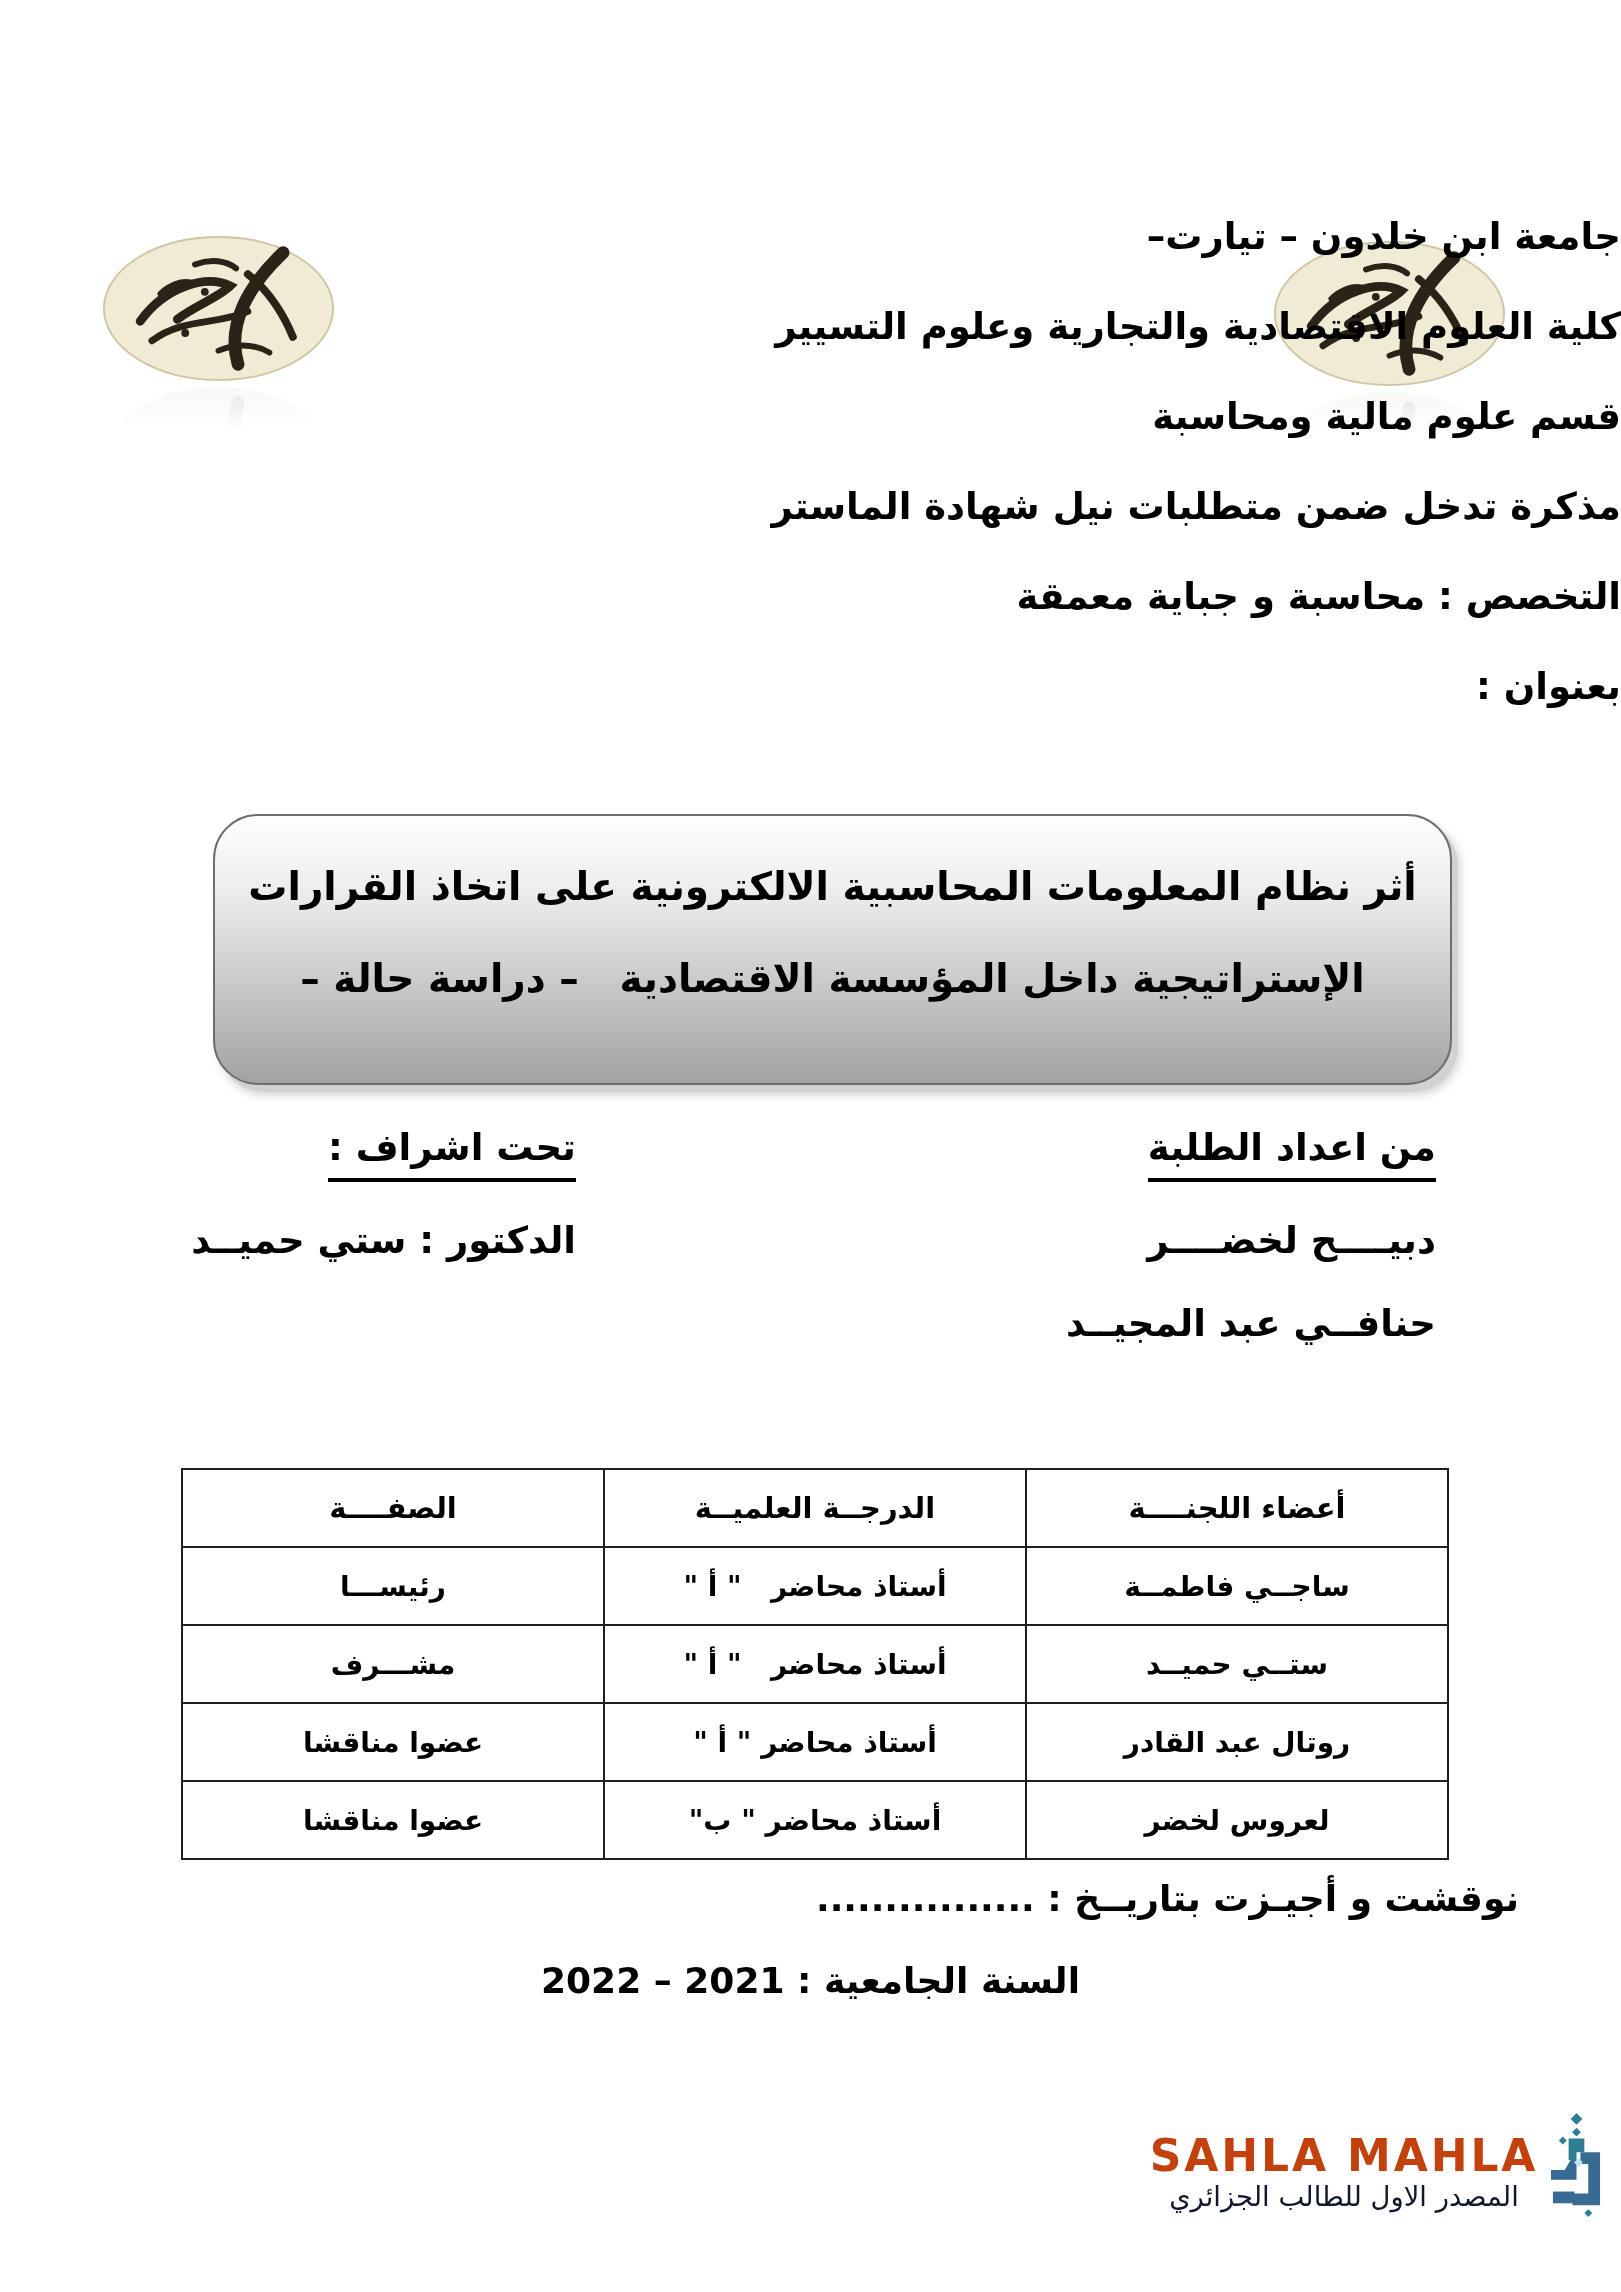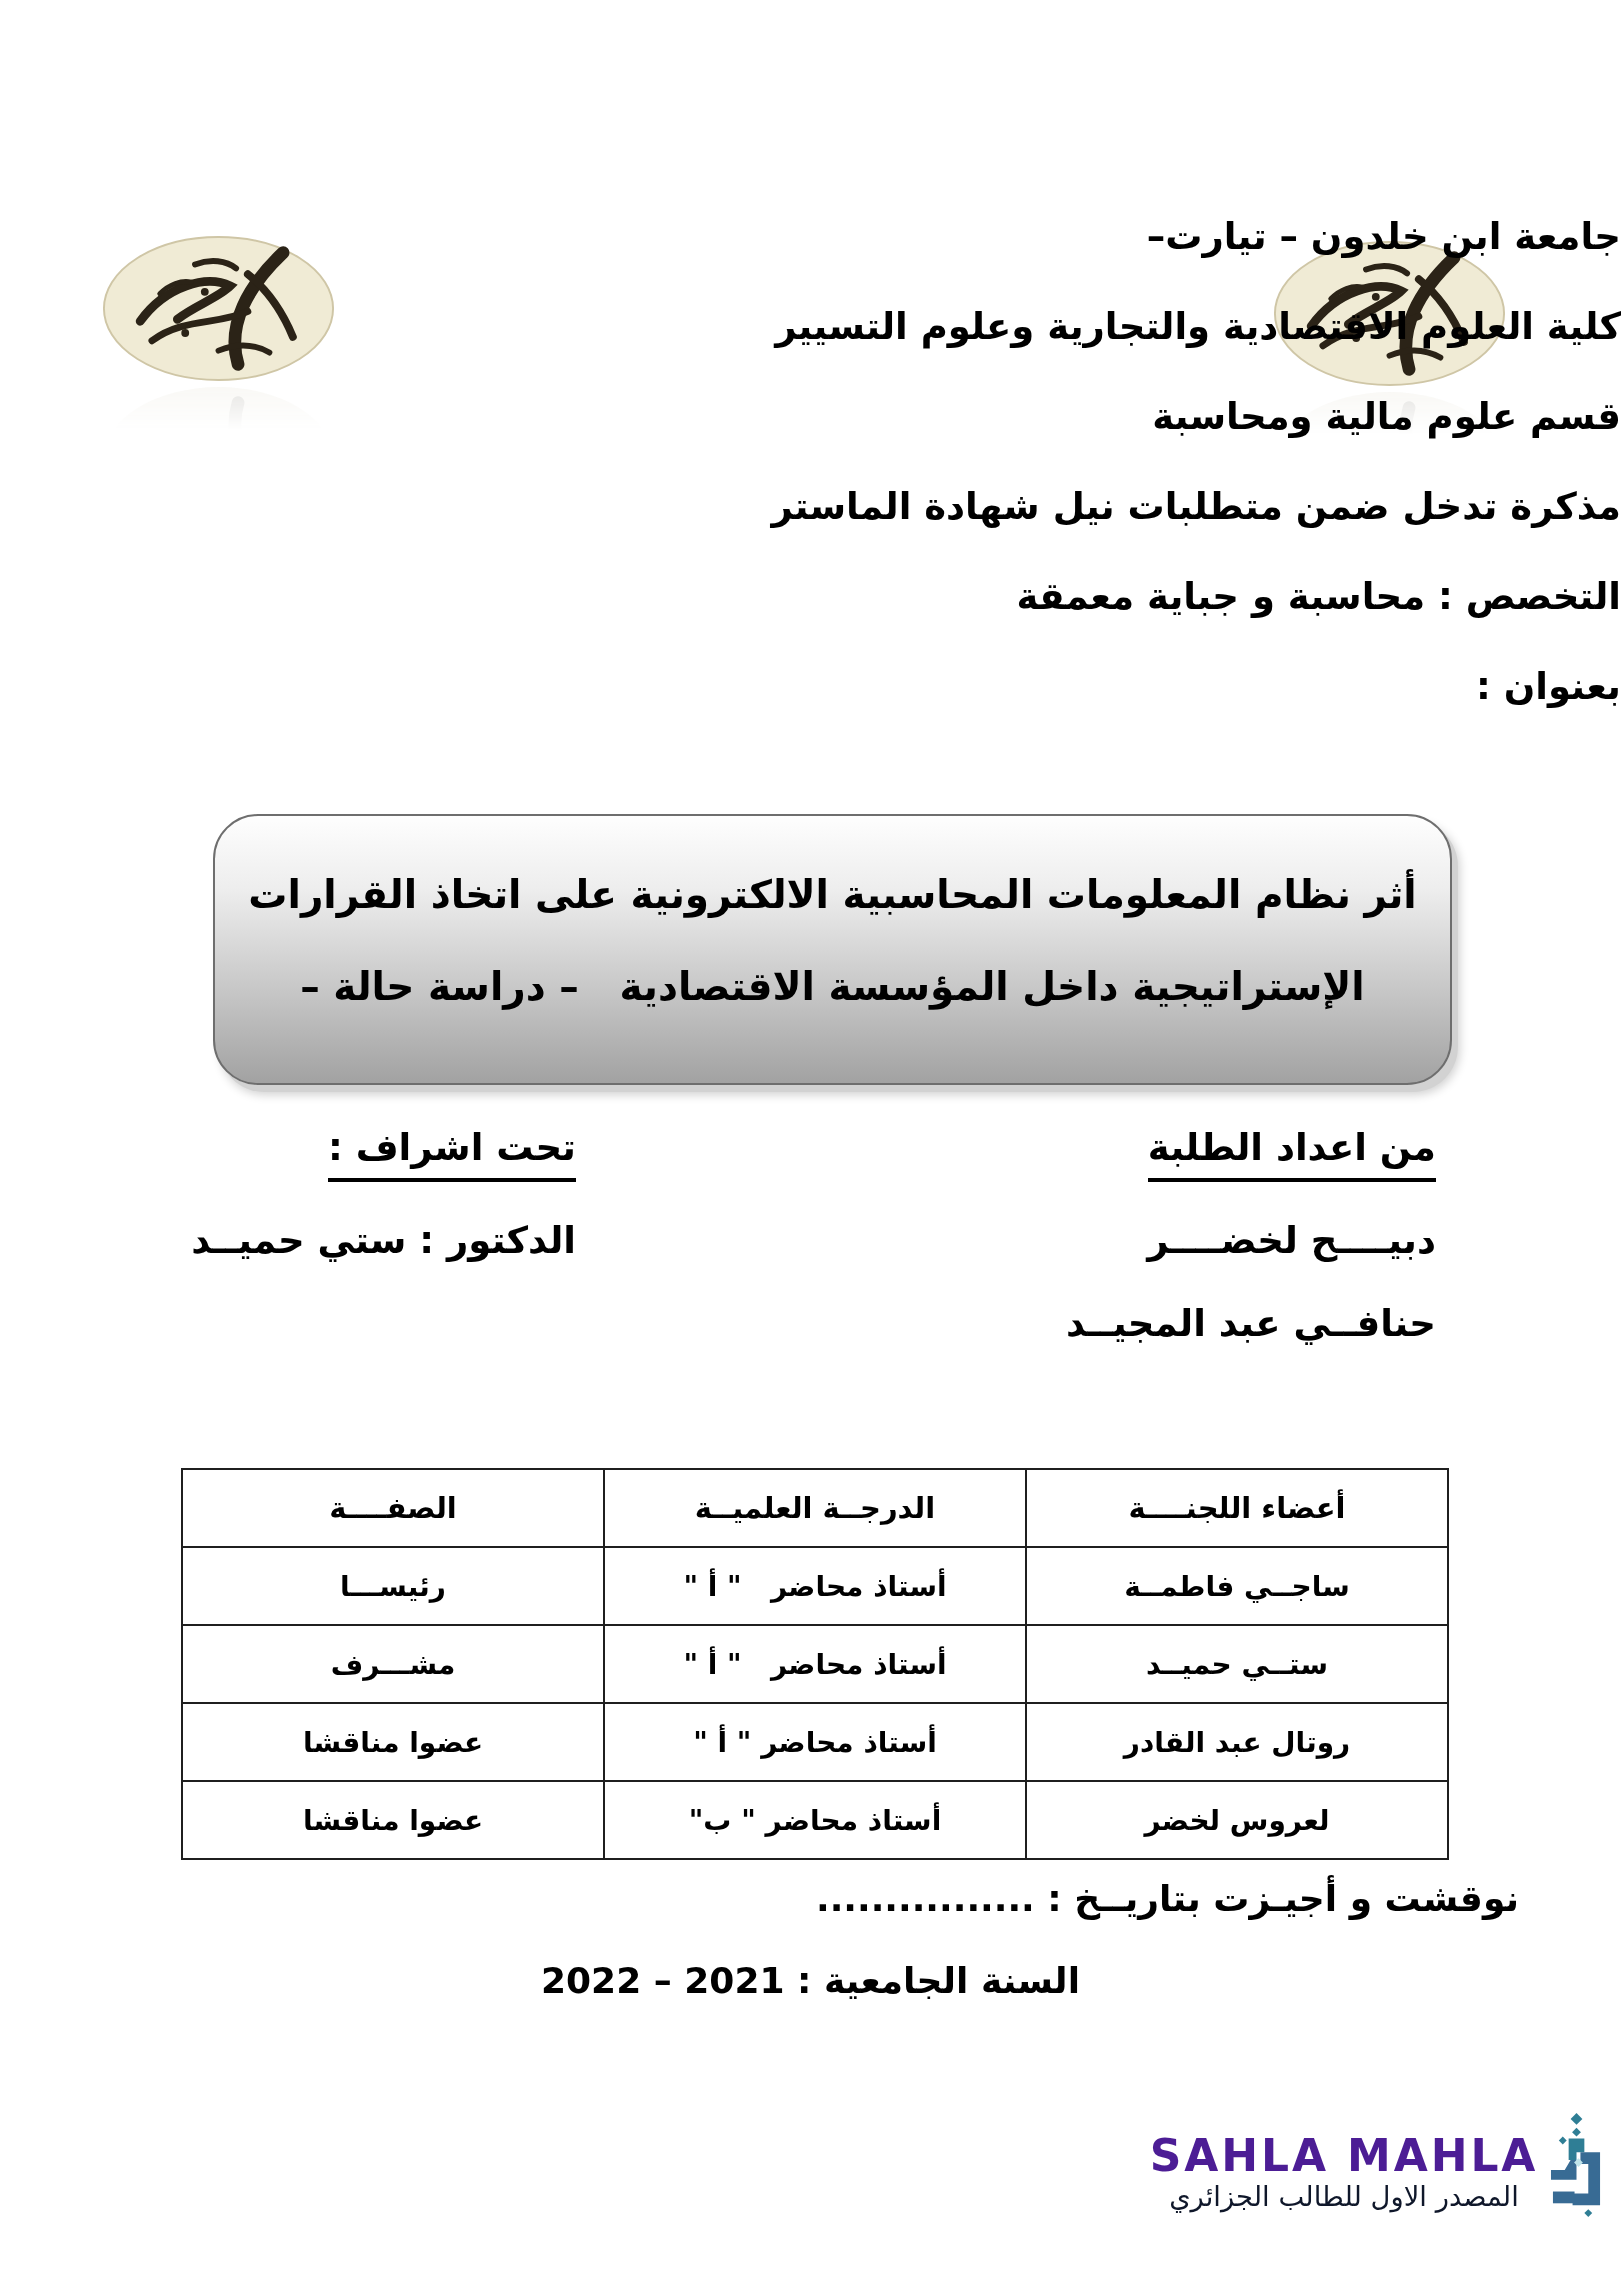--- a/index.html
+++ b/index.html
@@ -29,21 +29,21 @@
     text-align:right; font-weight:bold; direction:rtl;
   }
   .h-line { font-size:37px; line-height:90px; white-space:nowrap; }
 
   
   .title-box {
     position:absolute; left:213px; top:814px; width:1239px; height:271px;
     border:2.9px solid #6e6e6e; border-radius:45px;
     background:linear-gradient(180deg, #fefefe 0%, #ededed 28%, #c4c4c4 68%, #a2a2a2 100%);
     box-shadow:5.9px 6.9px 0 0 #d2d2d2, 7.8px 9.8px 9.8px rgba(0,0,0,0.18);
-    direction:rtl; text-align:center; padding-top:33px;
+    direction:rtl; text-align:center; padding-top:25px;
   }
   .title-line { font-size:39px; font-weight:bold; line-height:92px; white-space:nowrap; }
 
   
   .students {
     position:absolute; top:1124px; right:185px;
     direction:rtl; text-align:right; font-weight:bold;
   }
   .supervisor {
     position:absolute; top:1124px; right:1045px;
@@ -76,21 +76,21 @@
   .academic-year {
     position:absolute; top:1960px; left:0; right:0; text-align:center;
     direction:rtl; font-size:36px; font-weight:bold; white-space:nowrap;
   }
 
   
   .brand { position:absolute; top:2113px; right:11.8px; display:flex; align-items:flex-start; }
   .brand-text { margin-top:19.6px; margin-right:5.9px; text-align:center; }
   .brand-name {
     font-size:44px; font-weight:bold; letter-spacing:2.9px;
-    color:#4c1d95; line-height:1.05; white-space:nowrap;
+    color:#c2410c; line-height:1.05; white-space:nowrap;
   }
   .brand-tagline { font-size:27.4px; color:#0f172a; margin-top:2px; direction:rtl; white-space:nowrap; }
   .brand-icon svg { width:65px; height:106px; display:block; }
 </style>
 </head>
 <body>
 
 <div class="page">
 
   <div class="seal seal-left">

